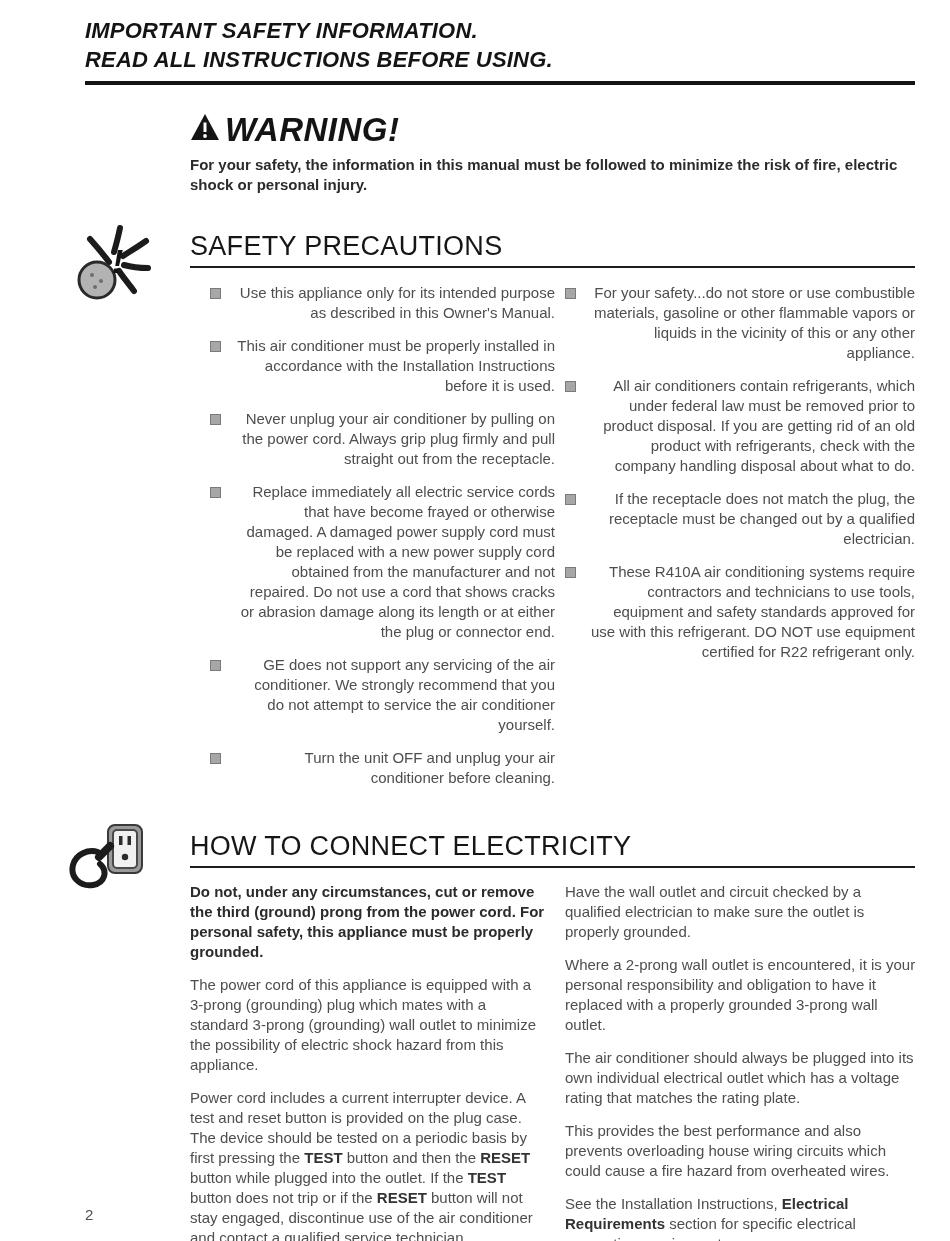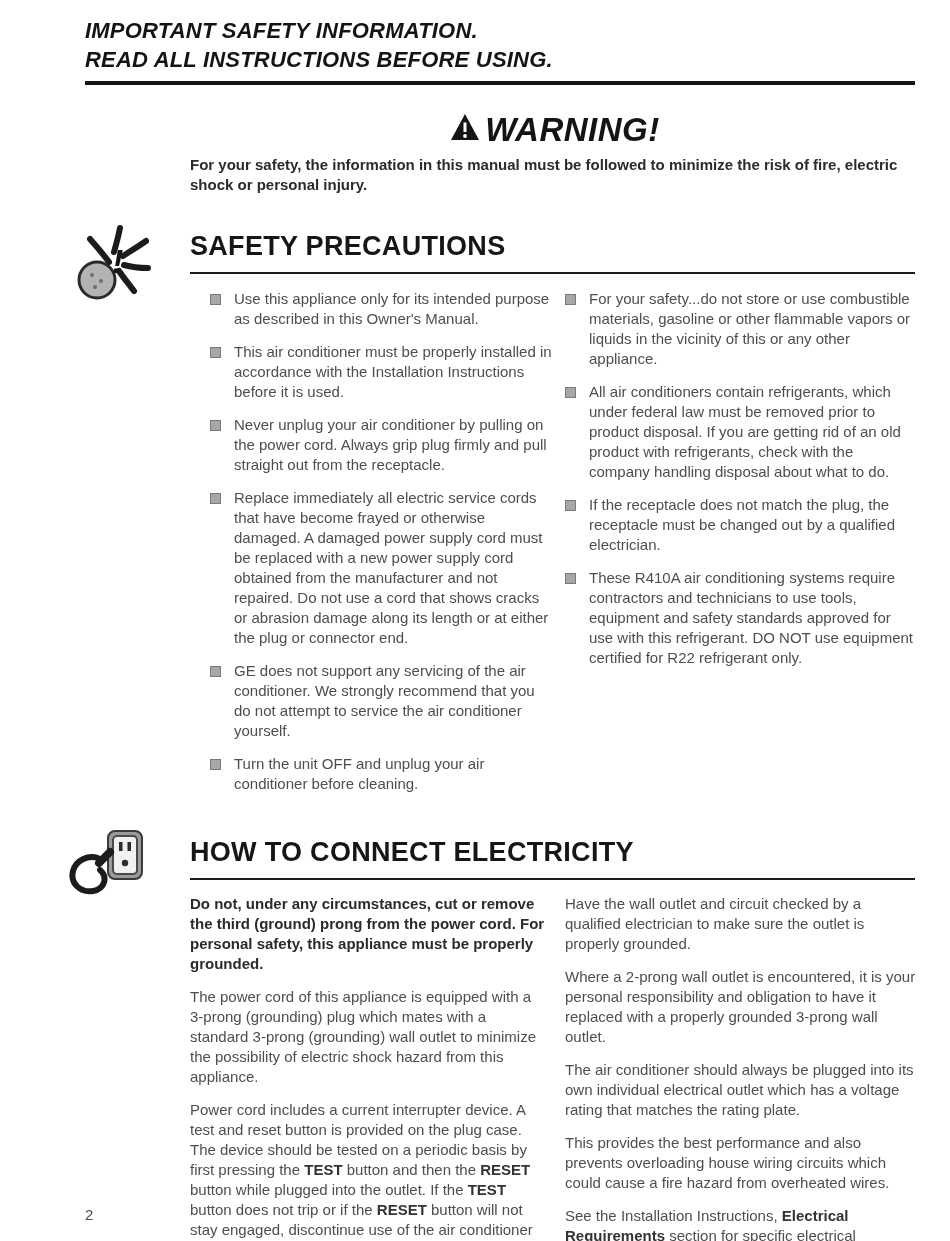--- a/index.html
+++ b/index.html
@@ -33,47 +33,46 @@
   .warning-block { margin: 26px 0 0 190px; width: 730px; }
   .warning-title {
     display: flex;
     align-items: center;
     gap: 5px;
     font-style: italic;
     font-weight: bold;
     font-size: 33px;
     color: #141414;
     letter-spacing: 0.5px;
-    justify-content: center;
   }
   .warning-body {
     margin-top: 6px;
     font-size: 15px;
     font-weight: bold;
     line-height: 20px;
     color: #2b2b2b;
     max-width: 726px;
   }
   
   .section { position: relative; }
   .section-safety { margin-top: 36px; }
   .section-electricity { margin-top: 30px; }
   .section-icon { position: absolute; left: 68px; top: -10px; }
   .section-title {
     margin-left: 190px;
     width: 725px;
     font-size: 27px;
-    font-weight: 700;
+    font-weight: 400;
     color: #161616;
     letter-spacing: 0.3px;
-    padding-bottom: 10px;
+    padding-bottom: 4px;
     border-bottom: 2px solid #1c1c1c;
   }
   
-  .cols { display: flex; margin-left: 190px; margin-top: 15px; }
+  .cols { display: flex; margin-left: 190px; margin-top: 15px; text-align: right; }
   .col-left-bullets  { width: 345px; margin-left: 20px; margin-right: 10px; }
   .col-right-bullets { width: 350px; }
   ul.bullets { list-style: none; margin: 0; padding: 0; font-size: 15px; line-height: 20px; color: #4e4e4e; }
   ul.bullets li { position: relative; padding-left: 24px; margin-bottom: 13px; }
   ul.bullets li::before {
     content: "";
     position: absolute;
     left: 0; top: 5px;
     width: 9px; height: 9px;
     background: #a7a7a7;

